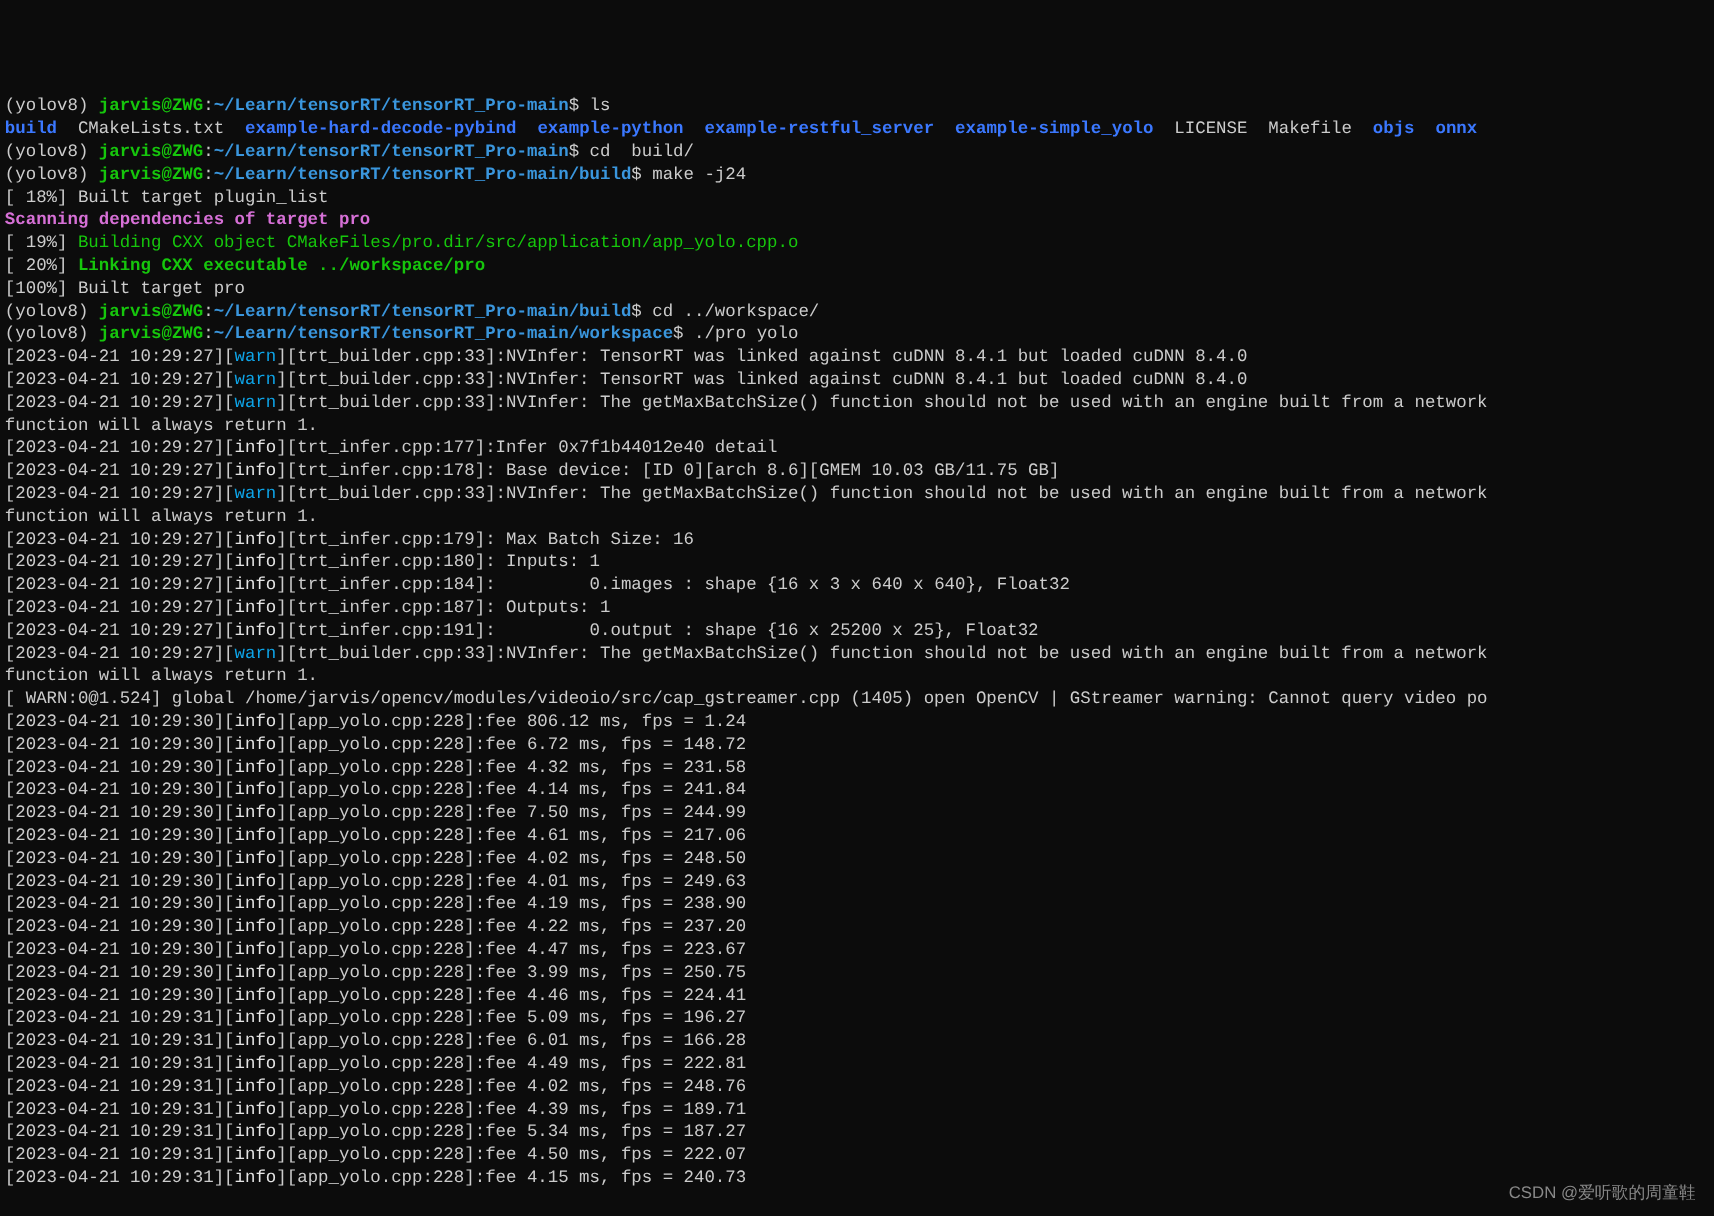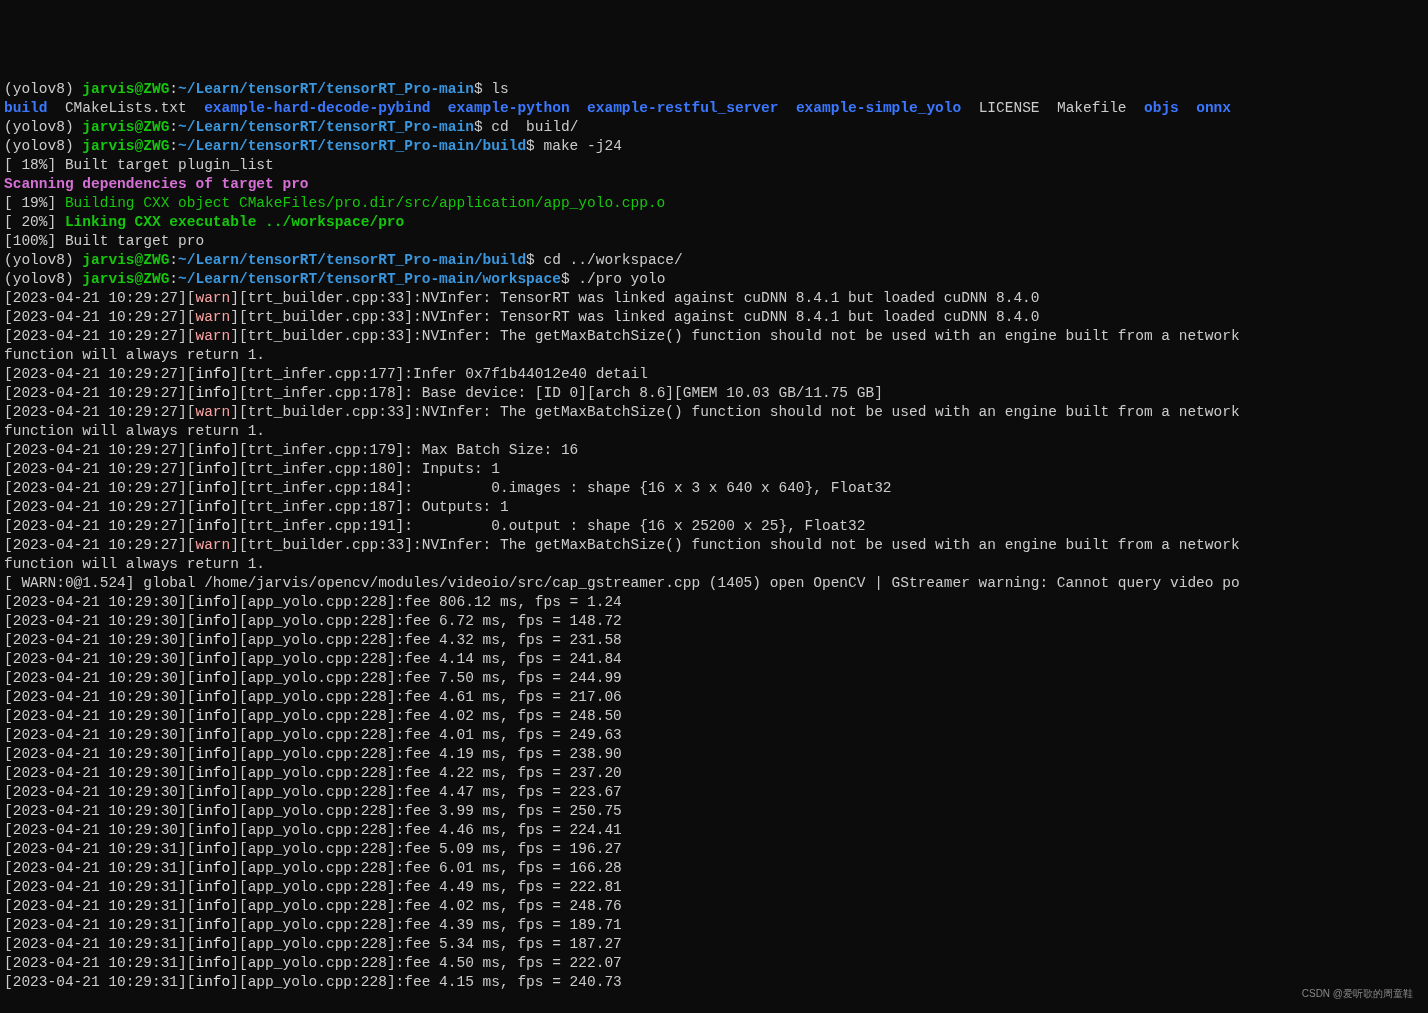--- a/index.html
+++ b/index.html
@@ -16,29 +16,29 @@
   .env { color: #cccccc; }
   .user { color: #16c60c; font-weight: bold; margin-top: 24px; }
   .path { color: #3a96dd; font-weight: bold; }
   .cmd { color: #cccccc; }
   .dir { color: #3b78ff; font-weight: bold; }
   .file { color: #cccccc; }
   .magenta { color: #d670d6; font-weight: bold; }
   .green { color: #16c60c; }
   .greenb { color: #16c60c; font-weight: bold; }
   .info { color: #e5e5e5; }
-  .warn { color: #fca5a5; }
+  .warn { color: #0ea5e9; }
   .gray { color: #cccccc; }
   .watermark {
     position: fixed;
     bottom: 10px;
     right: 15px;
     color: #888;
     font-family: sans-serif;
-    font-size: 10px;
+    font-size: 14px;
   }
   #term { white-space: pre; }
 </style>
 </head>
 <body>
 
 
 
 <div id="term"><span class="env">(yolov8) </span><span class="user">jarvis@ZWG</span><span class="gray">:</span><span class="path">~/Learn/tensorRT/tensorRT_Pro-main</span><span class="gray">$ </span><span class="cmd">ls</span>
 <span class="dir">build</span>  <span class="file">CMakeLists.txt</span>  <span class="dir">example-hard-decode-pybind</span>  <span class="dir">example-python</span>  <span class="dir">example-restful_server</span>  <span class="dir">example-simple_yolo</span>  <span class="file">LICENSE</span>  <span class="file">Makefile</span>  <span class="dir">objs</span>  <span class="dir">onnx</span>

